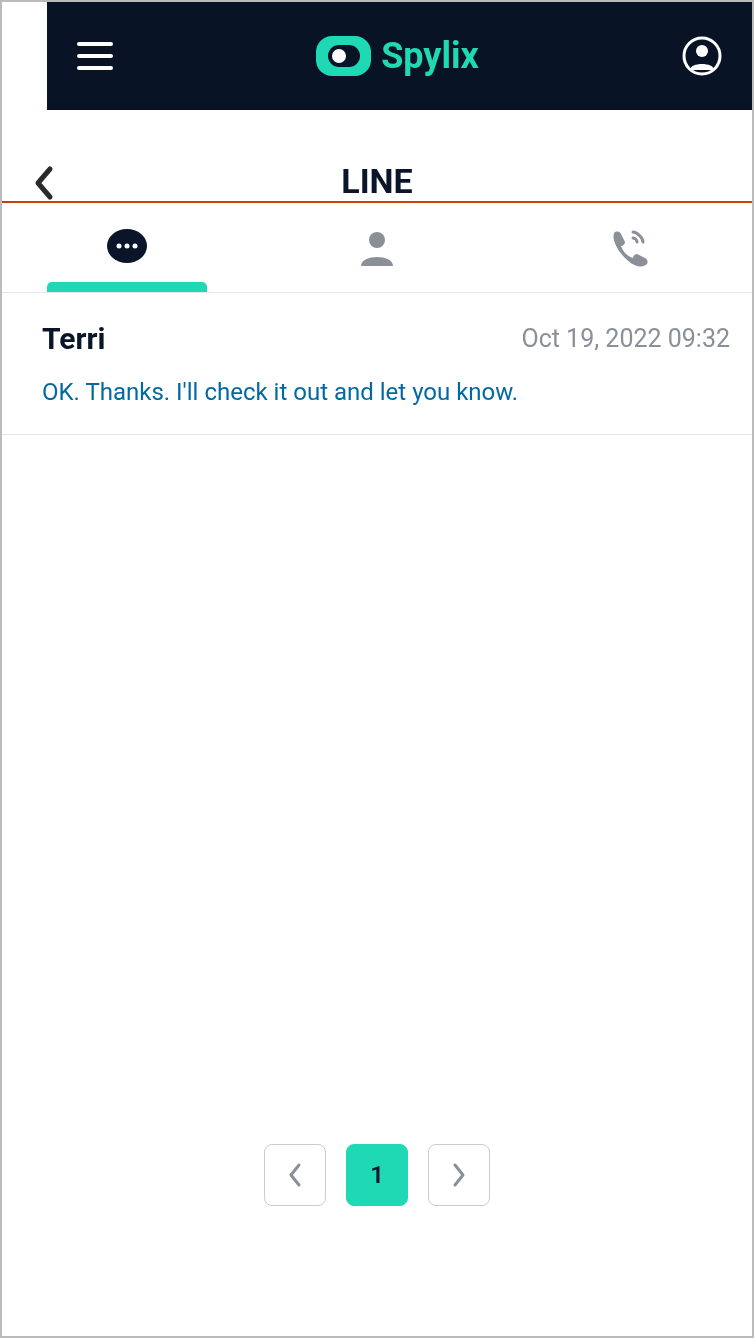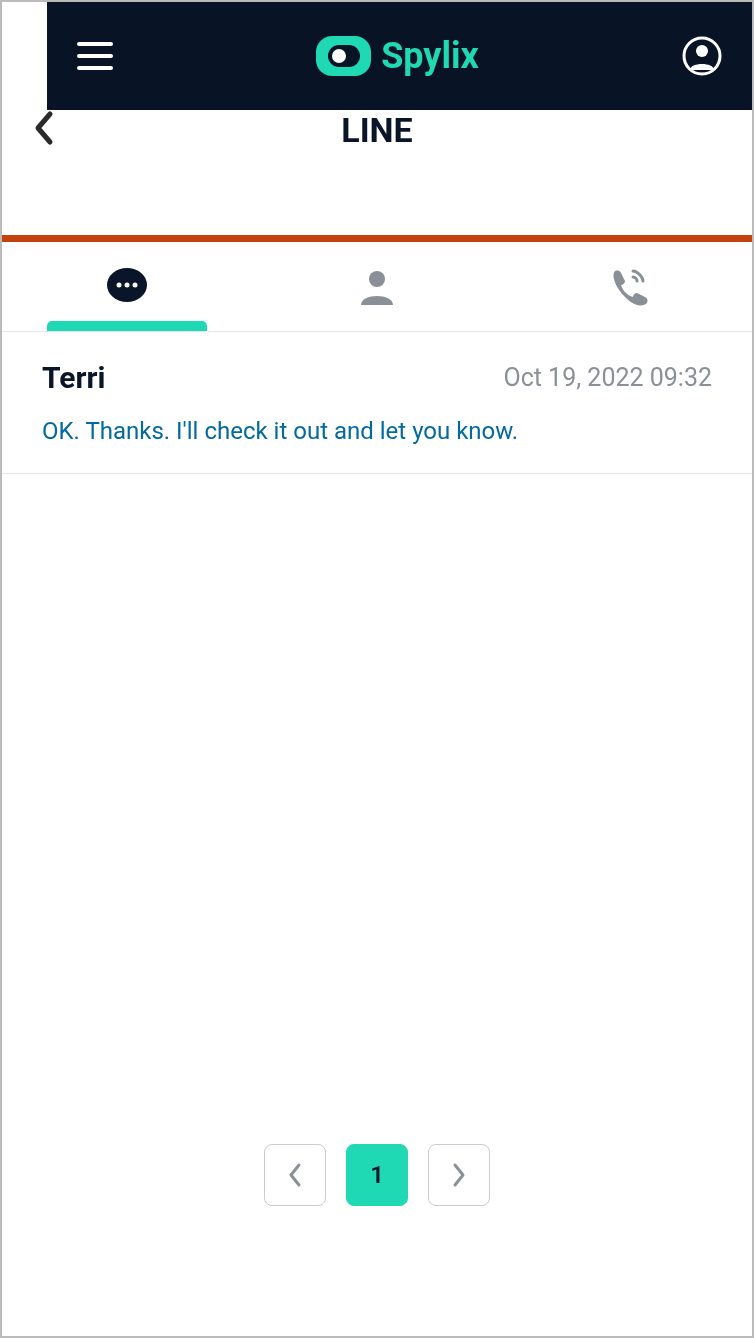--- a/index.html
+++ b/index.html
@@ -78,24 +78,24 @@
     .profile-icon {
       width: 40px;
       height: 40px;
       cursor: pointer;
     }
     .profile-icon svg {
       width: 100%;
       height: 100%;
     }
     .subheader {
-      height: 132px;
-      display: flex;
-      align-items: flex-start;
-      border-bottom: 7px solid #c2410c;
+      height: 93px;
+      display: flex;
+      align-items: flex-end;
+      border-bottom: 2px solid #c2410c;
       padding: 0 30px;
       position: relative;
     }
     .back-icon {
       cursor: pointer;
       width: 24px;
       height: 36px;
     }
     .page-title {
       position: absolute;
@@ -138,21 +138,21 @@
     }
     .phone-icon-svg {
       width: 44px;
       height: 44px;
     }
     .conversations {
       flex: 1;
       overflow-y: auto;
     }
     .conversation {
-      padding: 28px 40px 28px 40px;
+      padding: 28px 22px 28px 40px;
       border-bottom: 1px solid #e5e5e5;
     }
     .conv-header {
       display: flex;
       justify-content: space-between;
       align-items: center;
       margin-bottom: 22px;
     }
     .conv-name {
       font-size: 30px;

